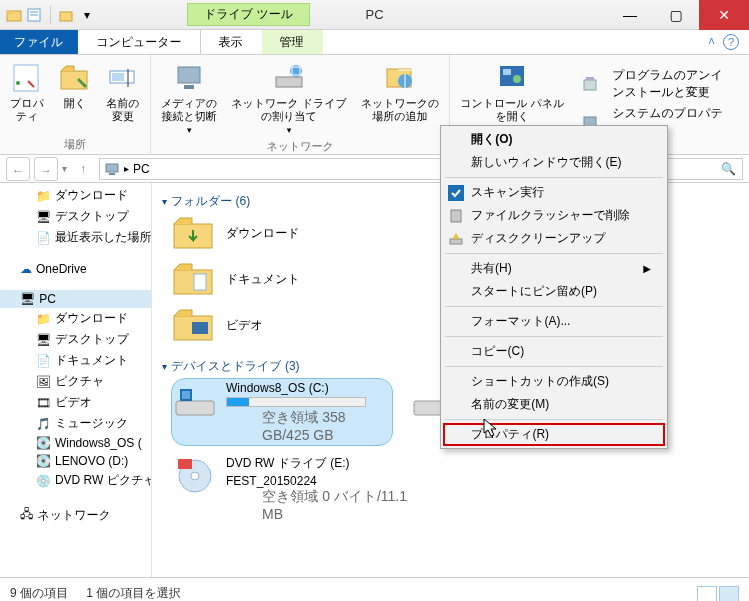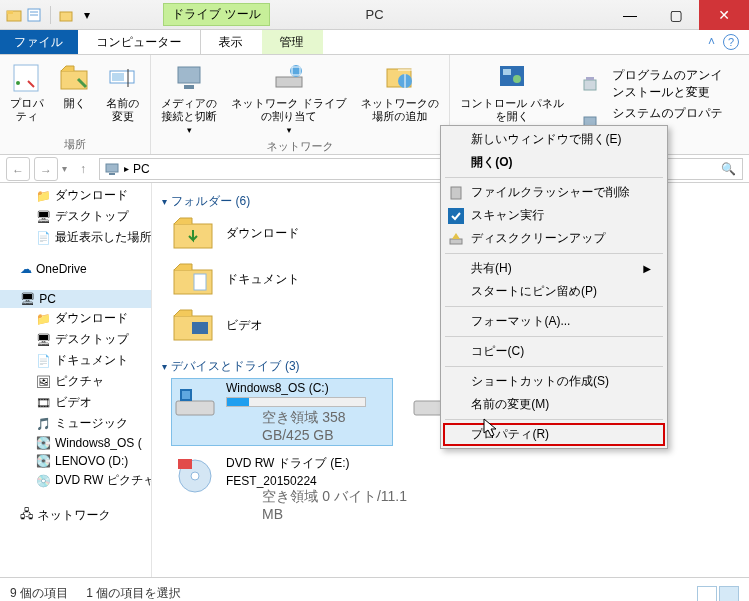--- a/index.html
+++ b/index.html
@@ -3,21 +3,21 @@
 <meta charset="utf-8">
 <style>
 * { margin: 0; padding: 0; box-sizing: border-box; font-family: "Meiryo", "Yu Gothic", "MS Gothic", sans-serif; }
 body { width: 749px; height: 601px; background: #fff; font-size: 12px; overflow: hidden; position: relative; }
 
 
 .titlebar { height: 30px; background: linear-gradient(#f4f4f4, #ececec); display: flex; align-items: center; border-bottom: 1px solid #d0d0d0; }
 .qat { display: flex; align-items: center; gap: 4px; padding-left: 6px; }
 .qat .icon-small { width: 16px; height: 16px; display: flex; align-items: center; justify-content: center; }
 .sep-v { width: 1px; height: 18px; background: #ccc; margin: 0 4px; }
-.drive-tools { background: #c7ef99; border: 1px solid #a7d67a; padding: 2px 8px; font-size: 12px; margin-left: 68px; }
+.drive-tools { background: #c7ef99; border: 1px solid #a7d67a; padding: 2px 16px; font-size: 12px; margin-left: 92px; }
 .title-center { position: absolute; left: 50%; transform: translateX(-50%); font-size: 13px; color: #333; }
 .window-controls { margin-left: auto; display: flex; }
 .window-controls .btn { width: 46px; height: 30px; display: flex; align-items: center; justify-content: center; font-size: 14px; }
 .window-controls .close { background: #d13438; color: #fff; width: 50px; }
 
 
 .tabs { height: 25px; display: flex; align-items: stretch; background: #fff; border-bottom: 1px solid #d0d0d0; }
 .tab { padding: 4px 18px; font-size: 12px; border-right: 1px solid transparent; }
 .tab.file { background: #0b5fae; color: #fff; padding: 4px 14px; text-align: right; }
 .tab.computer { border-right: 1px solid #d0d0d0; }
@@ -49,21 +49,21 @@
 .tree .spacer { height: 12px; }
 .tree .ind1 { padding-left: 36px; }
 .content { flex: 1; padding: 6px 10px; overflow: hidden; }
 .section-hdr { display: flex; align-items: center; color: #184f8b; font-size: 12px; padding: 4px 0; }
 .section-hdr::before { content: "▸"; transform: none; display: inline-block; margin-right: 4px; font-size: 10px; color: #184f8b; }
 .section-hdr.exp::before { content: "▾"; }
 .folders { display: flex; flex-direction: column; gap: 8px; padding-left: 10px; }
 .folder-tile { display: flex; align-items: center; gap: 12px; }
 .folder-ico { width: 42px; height: 38px; }
 .drives { display: flex; flex-wrap: wrap; gap: 8px 18px; padding-left: 10px; }
-.drive-tile { width: 220px; display: flex; gap: 10px; align-items: flex-start; padding: 2px; }
+.drive-tile { width: 220px; display: flex; gap: 10px; align-items: flex-start; padding: 2px; border-radius: 13px; }
 .drive-tile.sel { background: #cbe7fa; outline: 1px solid #7fbfe8; }
 .drive-ico { width: 42px; height: 42px; }
 .drive-meta { font-size: 14px; color: #6a6a6a; margin-left: 36px; }
 .drive-title { font-size: 12px; color: #000; margin-bottom: 2px; }
 .bar { width: 140px; height: 10px; border: 1px solid #bcbcbc; margin: 2px 0; background: #f0f0f0; }
 .bar .fill { height: 100%; background: #1f9fef; }
 
 
 .context-menu { position: absolute; top: 125px; left: 440px; width: 228px; background: #f2f2f2; border: 1px solid #a6a6a6; box-shadow: 3px 3px 6px rgba(0,0,0,0.25); font-size: 12px; padding: 2px; z-index: 50; }
 .context-menu .mi { display: flex; align-items: center; gap: 8px; padding: 3px 14px 3px 28px; position: relative; }
@@ -436,46 +436,46 @@
   <span>9 個の項目</span>
   <span>1 個の項目を選択</span>
   <div class="views">
     <div class="v"></div>
     <div class="v" style="background:#d5e9f7;"></div>
   </div>
 </div>
 
 <div class="context-menu">
   <div class="mi">
+      <b>開く(O)</b>
+    </div>
+  <div class="mi">
       <span>新しいウィンドウで開く(E)</span>
     </div>
-  <div class="mi">
-      <b>開く(O)</b>
-    </div>
   <div class="msep"></div>
-  <div class="mi">
-    <span class="mico">
-        <svg width="16" height="16">
-          <rect x="3" y="2" width="10" height="12" fill="#c9c9c9" stroke="#888"></rect>
-        </svg>
-      </span>
-    <span>ファイルクラッシャーで削除</span>
-  </div>
   <div class="mi">
     <span class="mico">
         <svg width="16" height="16">
           <rect width="16" height="16" fill="#1b6fb3"></rect>
           <path d="M4 8 l3 3 l5 -6" stroke="#fff" fill="none" stroke-width="2"></path>
         </svg>
       </span>
     <span>スキャン実行</span>
   </div>
   <div class="mi">
     <span class="mico">
         <svg width="16" height="16">
+          <rect x="3" y="2" width="10" height="12" fill="#c9c9c9" stroke="#888"></rect>
+        </svg>
+      </span>
+    <span>ファイルクラッシャーで削除</span>
+  </div>
+  <div class="mi">
+    <span class="mico">
+        <svg width="16" height="16">
           <rect x="2" y="8" width="12" height="5" fill="#c9c9c9" stroke="#888"></rect>
           <path d="M4 8 l4 -6 l4 6" fill="#e4c24a"></path>
         </svg>
       </span>
     <span>ディスククリーンアップ</span>
   </div>
   <div class="msep"></div>
   <div class="mi">
       <span>共有(H)</span>
       <span class="arrow">▶</span>

